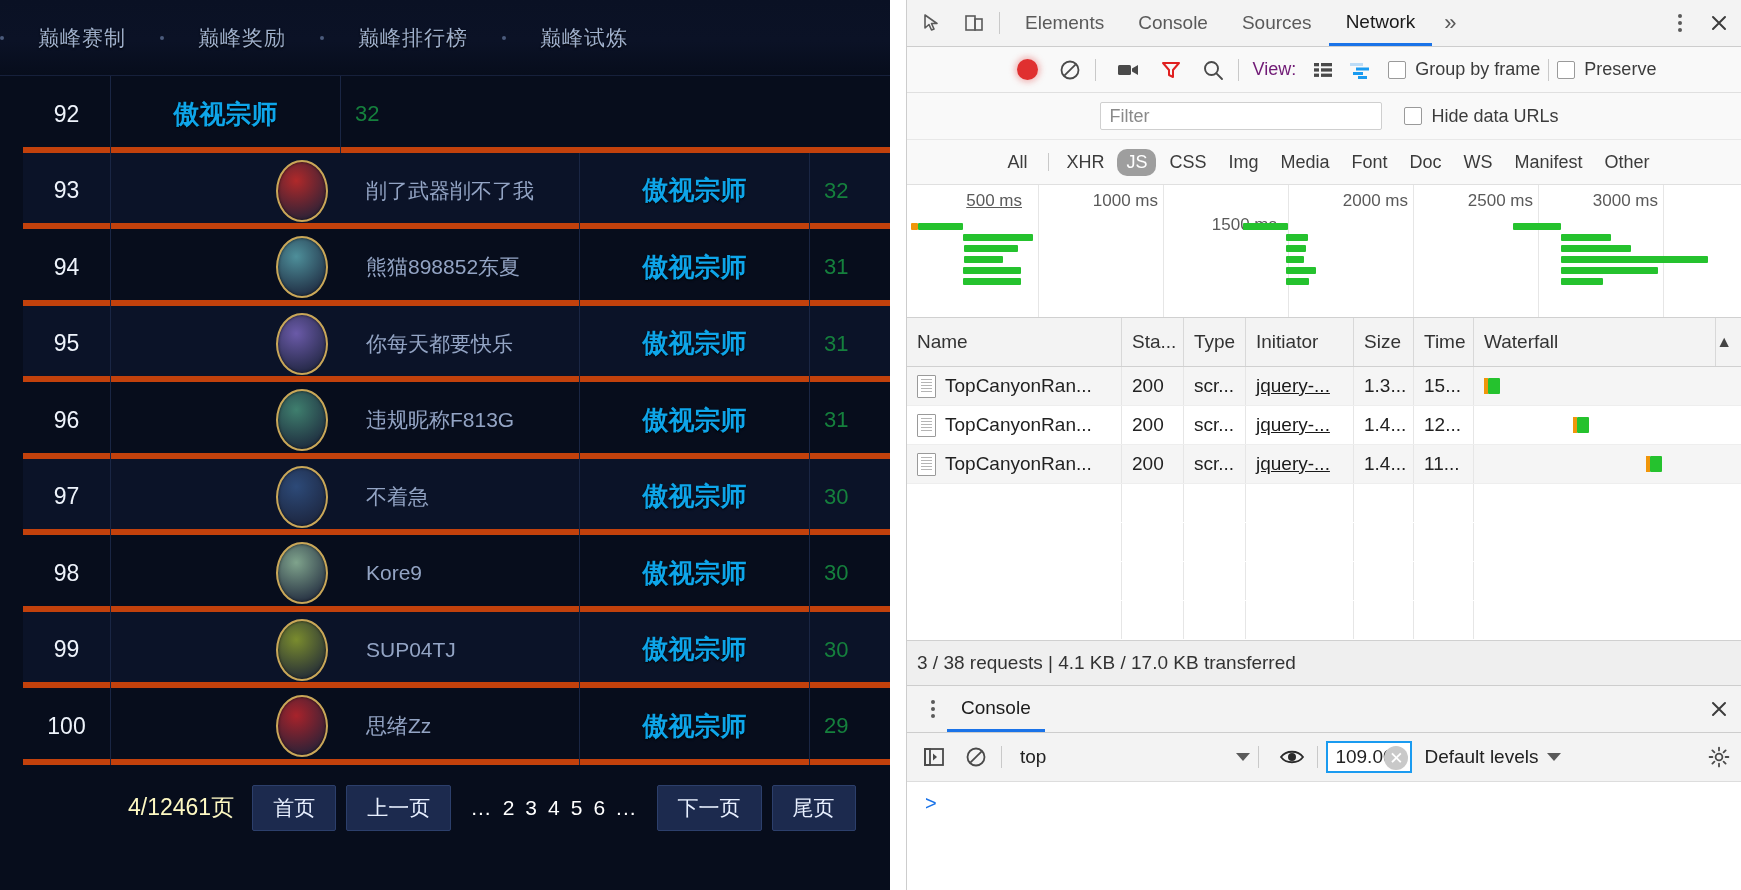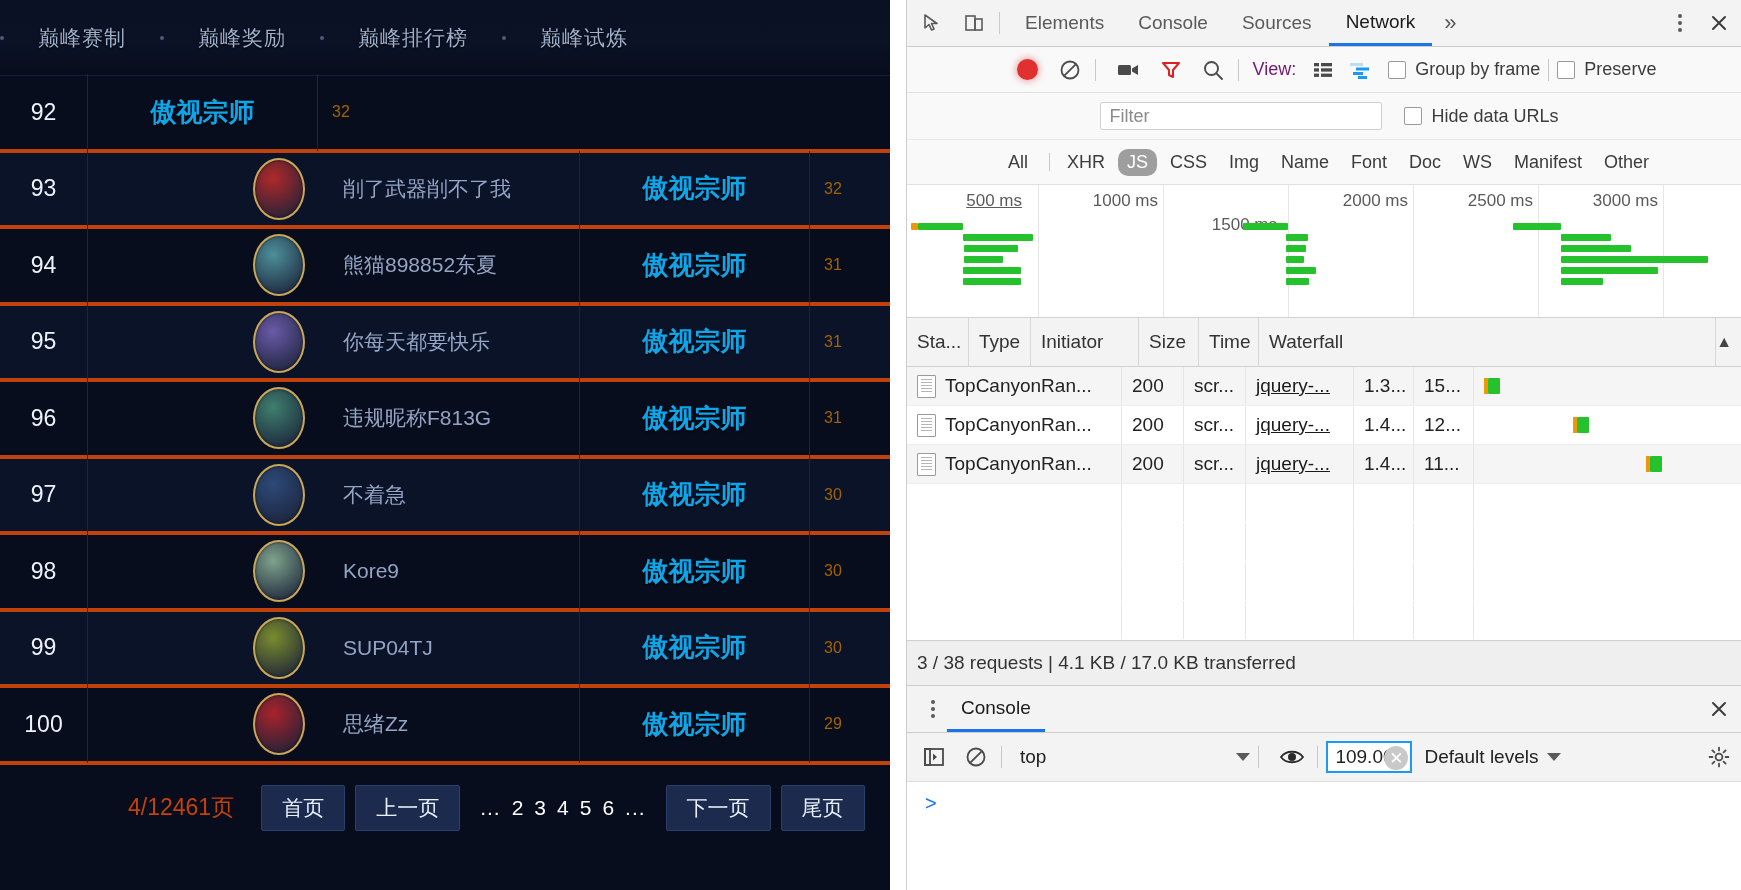--- a/index.html
+++ b/index.html
@@ -27,23 +27,24 @@
   }
   .nav-item{
     color:#9fb0cc;font-size:21px;letter-spacing:1px;
     padding:0 34px;white-space:nowrap;flex:0 0 auto;
     text-shadow:0 1px 2px #000;
   }
   .nav-item:first-child{padding-left:72px;}
 
   .rank-table{width:890px;}
   .rank-row{
-    display:flex;align-items:center;height:76.5px;
-    border-bottom:4px solid #c2410c;
+    display:flex;align-items:flex-start;height:76.5px;
+    border-bottom:6px solid #c2410c;
     box-sizing:border-box;
+    margin-left:23px;
   }
   .rank-row.alt{background:#0b1328;}
   .c-rank{
     width:88px;flex:0 0 88px;text-align:center;
     color:#eef3fb;font-size:23px;font-weight:400;
     border-right:1px solid #1a2644;height:76.5px;
     display:flex;align-items:center;justify-content:center;
     box-sizing:border-box;
   }
   .c-player{
@@ -62,30 +63,30 @@
   }
   .c-tier{
     width:230px;flex:0 0 230px;text-align:center;
     color:#0ea5e9;font-size:26px;font-weight:bold;
     height:76.5px;display:flex;align-items:center;justify-content:center;
     border-right:1px solid #1a2644;box-sizing:border-box;
     text-shadow:0 1px 2px #000;
   }
   .c-score{
     width:80px;flex:0 0 80px;text-align:left;padding-left:14px;
-    color:#a16207;font-size:16px;height:76.5px;
+    color:#15803d;font-size:22px;height:76.5px;
     display:flex;align-items:center;box-sizing:border-box;
   }
 
   
   .pager{
     height:86px;display:flex;align-items:center;
     padding-left:128px;gap:10px;color:#e7eefc;
   }
-  .pg-info{font-size:23px;color:#c2410c;margin-right:17px;white-space:nowrap;text-align:center;}
+  .pg-info{font-size:23px;color:#fef9c3;margin-right:8px;white-space:nowrap;text-align:center;}
   .pg-btn{
     background:#1c2a4e;border:1px solid #2c3f6b;color:#e8f0ff;
     font-size:21px;padding:8px 20px;border-radius:2px;cursor:pointer;
     white-space:nowrap;
   }
   .pg-nums{display:flex;align-items:center;gap:11px;padding:0 10px;font-size:21px;}
   .pg-num{color:#fff;cursor:pointer;}
   .pg-num.cur{color:#fff;}
   .pg-ell{color:#fff;letter-spacing:1px;}
 
@@ -471,21 +472,21 @@
     <span class="cb-label">Hide data URLs</span>
   </div>
 
   <div class="dt-row dt-typebar" id="type-bar">
       <span class="type-item">All</span>
       <span class="type-sep"></span>
       <span class="type-item">XHR</span>
       <span class="type-item sel">JS</span>
       <span class="type-item">CSS</span>
       <span class="type-item">Img</span>
-      <span class="type-item">Name</span>
+      <span class="type-item">Media</span>
       <span class="type-item">Font</span>
       <span class="type-item">Doc</span>
       <span class="type-item">WS</span>
       <span class="type-item">Manifest</span>
       <span class="type-item">Other</span>
     </div>
 
   <div class="dt-overview" id="overview">
       <div class="ov-gridline" style="left: 131px;"></div>
       <div class="ov-tick" style="left: 120px; text-decoration: underline;">500 ms</div>
@@ -515,20 +516,21 @@
       <div class="ov-bar" style="left: 606px; width: 47.5px; top: 38px;"></div>
       <div class="ov-bar" style="left: 653.5px; width: 50px; top: 49px;"></div>
       <div class="ov-bar" style="left: 653.5px; width: 70px; top: 60px;"></div>
       <div class="ov-bar" style="left: 653.5px; width: 147.5px; top: 71px;"></div>
       <div class="ov-bar" style="left: 653.5px; width: 97.5px; top: 82px;"></div>
       <div class="ov-bar" style="left: 653.5px; width: 42.5px; top: 93px;"></div>
     </div>
 
   <div>
     <div class="req-header" id="req-header">
+        <div class="req-th" style="width: 215px;">Name</div>
         <div class="req-th" style="width: 62px;">Sta...</div>
         <div class="req-th" style="width: 62px;">Type</div>
         <div class="req-th" style="width: 108px;">Initiator</div>
         <div class="req-th" style="width: 60px;">Size</div>
         <div class="req-th" style="width: 60px;">Time</div>
         <div class="req-th" style="width: auto; flex: 1 1 auto;">Waterfall</div>
         <div style="margin-left: auto; padding-right: 10px; font-size: 16px; color: rgb(68, 68, 68);">▲</div>
       </div>
     <div id="req-body">
         <div class="req-row odd">

